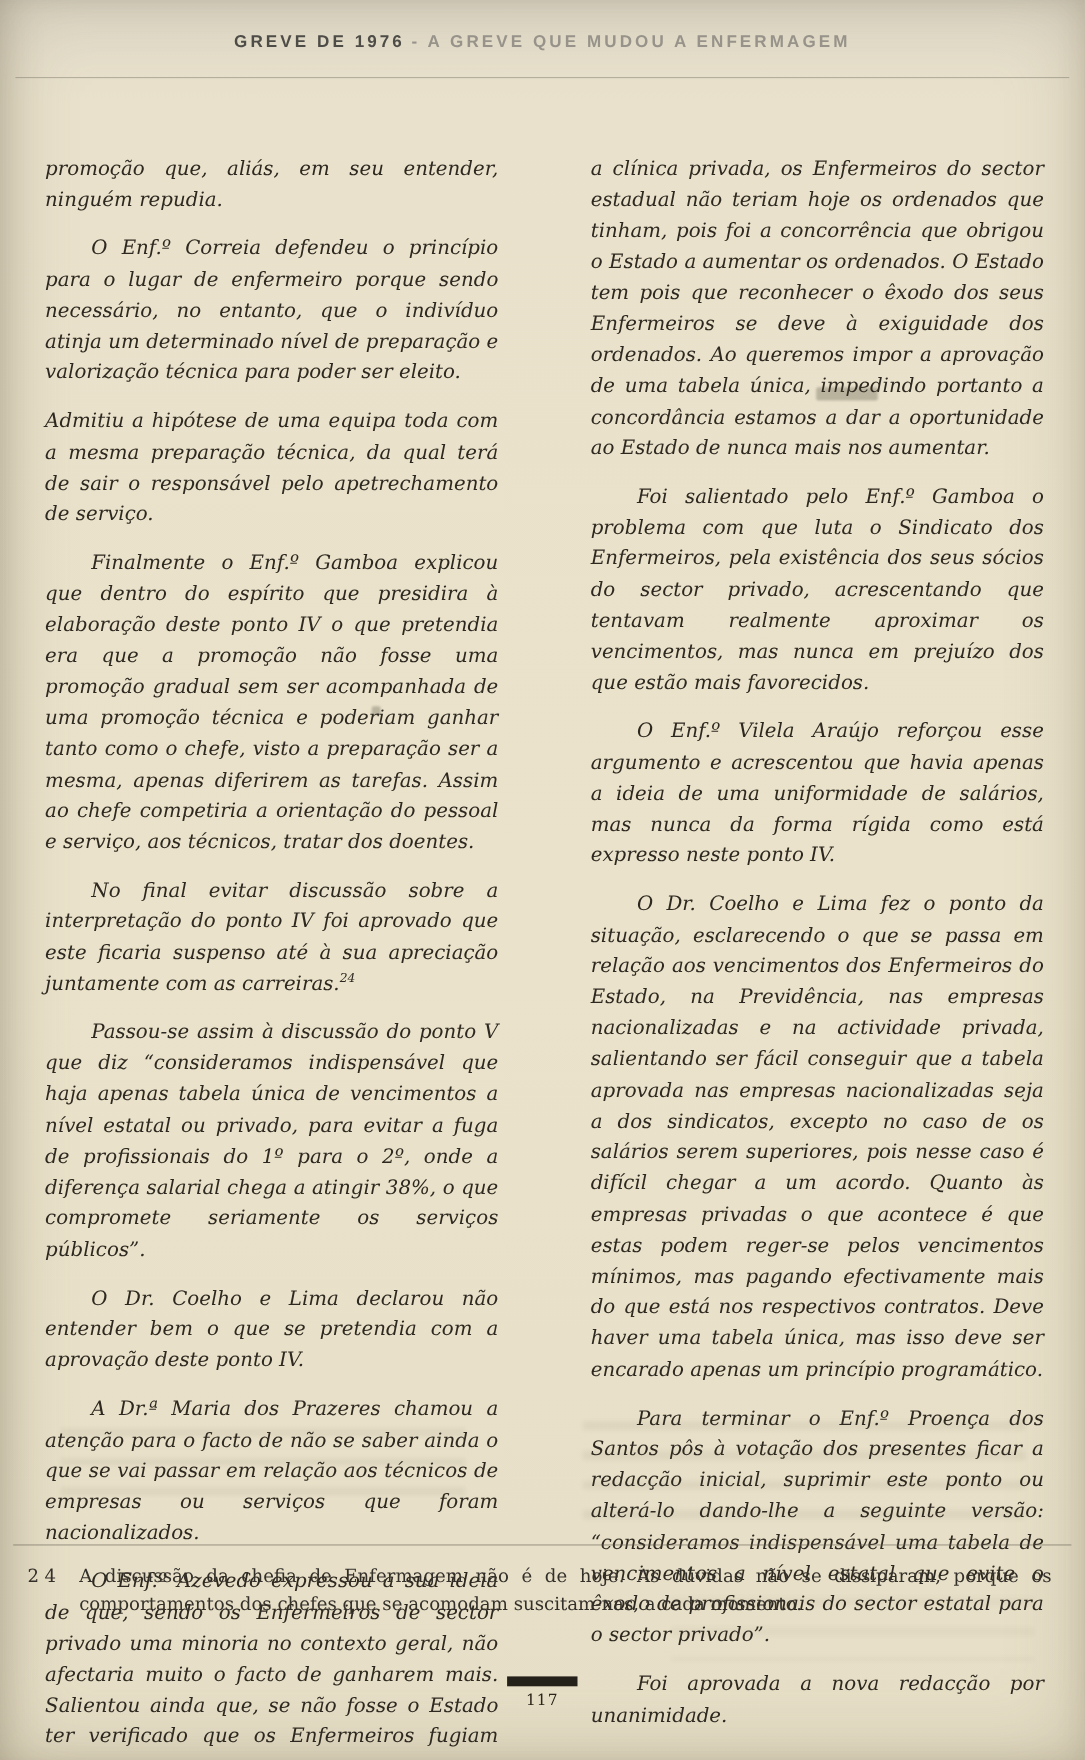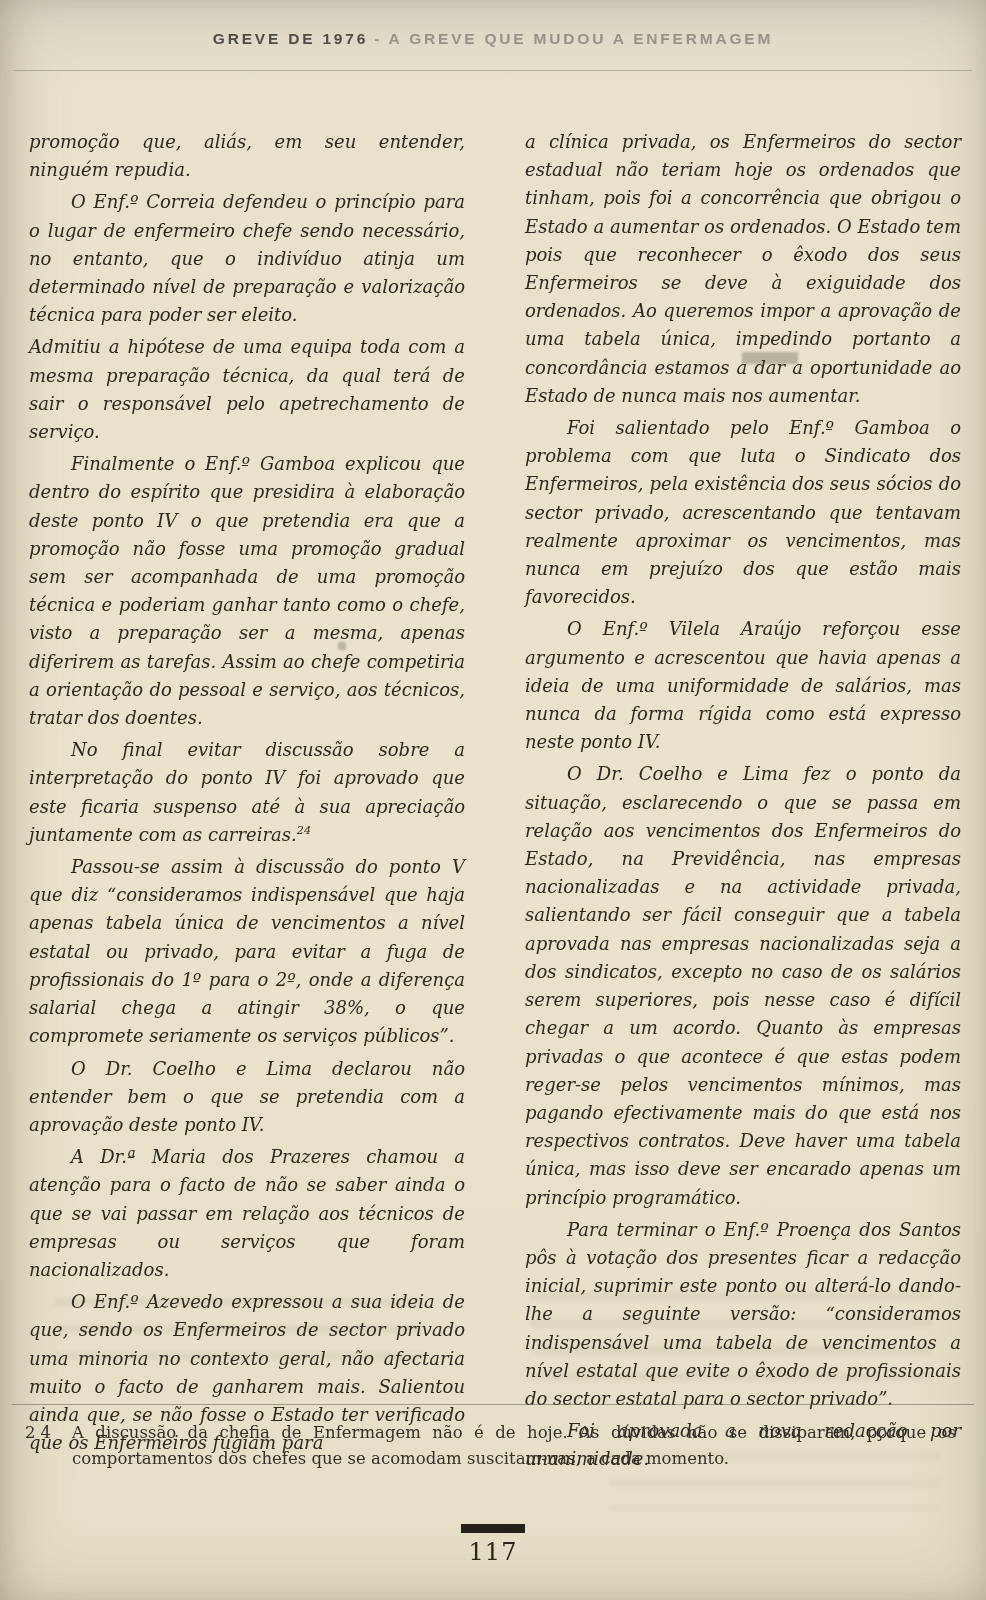--- a/index.html
+++ b/index.html
@@ -36,21 +36,21 @@
     height: 1px; background: rgba(120,115,102,0.45);
   }
 
   
   .columns {
     position: absolute; top: 124px; left: 25px; right: 21px;
     display: flex; gap: 52px;
   }
   .col { flex: 1 1 0; min-width: 0; }
   p.para {
-    margin: 4px;
+    margin: 16px;
     font-style: italic;
     font-size: 18px;
     line-height: 28.2px;
     text-align: justify;
     color: #2e2920;
   }
   p.para.indent { text-indent: 42px; }
   .underlined { text-underline-offset: 3px; }
   sup { font-size: 0.62em; line-height: 0; }
 
@@ -64,21 +64,21 @@
     display: flex;
     font-size: 16.5px; line-height: 26px;
     font-style: normal; color: #33302a;
   }
   .footnote-number { letter-spacing: 5px; margin-right: 16px; flex: 0 0 auto; }
   .footnote-text { flex: 1 1 auto; text-align: justify; }
 
   
   .pagenum-wrap { position: absolute; top: 1524px; left: 0; right: 0; text-align: center; }
   .pagenum-bar { display: block; width: 64px; height: 9px; background: #24211a; margin: 0 auto 5px auto; }
-  .pagenum { font-size: 24px; letter-spacing: 1px; color: #2b2519; }
+  .pagenum { font-size: 14px; letter-spacing: 1px; color: #2b2519; }
 
   
   .ghost {
     position: absolute; pointer-events: none;
     filter: blur(2px); opacity: .45;
     background: repeating-linear-gradient(180deg,
       rgba(72,66,50,0.13) 0 8px, rgba(0,0,0,0) 8px 27px);
   }
   .blot {
     position: absolute; pointer-events: none;
@@ -91,21 +91,21 @@
 <div class="page">
 
   <div class="header">
     <span class="header-strong">GREVE DE 1976</span><span class="header-light">- A GREVE QUE MUDOU A ENFERMAGEM</span>
   </div>
   <div class="header-rule"></div>
 
   <div class="columns">
     <div class="col">
         <p class="para"><span>promoção que, aliás, em seu entender, ninguém repudia.</span></p>
-        <p class="para indent"><span>O Enf.º Correia defendeu o princípio para o lugar de enfermeiro chefe sendo necessário, no entanto, que o indivíduo atinja um determinado nível de preparação e valorização técnica para poder ser eleito.</span></p>
+        <p class="para indent"><span>O Enf.º Correia defendeu o princípio para o lugar de enfermeiro porque sendo necessário, no entanto, que o indivíduo atinja um determinado nível de preparação e valorização técnica para poder ser eleito.</span></p>
         <p class="para"><span>Admitiu a hipótese de uma equipa toda com a mesma preparação técnica, da qual terá de sair o responsável pelo apetrechamento de serviço.</span></p>
         <p class="para indent"><span>Finalmente o Enf.º Gamboa explicou que dentro do espírito que presidira à elaboração deste ponto IV o que pretendia era que a promoção não fosse uma promoção gradual sem ser acompanhada de uma promoção técnica e poderiam ganhar tanto como o chefe, visto a preparação ser a mesma, apenas diferirem as tarefas. Assim ao chefe competiria a orientação do pessoal e serviço, aos técnicos, tratar dos doentes.</span></p>
         <p class="para indent"><span>No final evitar discussão sobre a interpretação do ponto IV foi aprovado que este ficaria suspenso até à sua apreciação juntamente com as carreiras.</span><sup>24</sup></p>
         <p class="para indent"><span>Passou-se assim à discussão do ponto V que diz “consideramos indispensável que haja apenas tabela única de vencimentos a nível estatal ou privado, para evitar a fuga de profissionais do 1º para o 2º, onde a diferença salarial chega a atingir 38%, o que compromete seriamente os serviços públicos”.</span></p>
         <p class="para indent"><span>O Dr. Coelho e Lima declarou não entender bem o que se pretendia com a aprovação deste ponto IV.</span></p>
         <p class="para indent"><span>A Dr.ª Maria dos Prazeres chamou a atenção para o facto de não se saber ainda o que se vai passar em relação aos técnicos de empresas ou serviços que foram nacionalizados.</span></p>
         <p class="para indent"><span>O Enf.º Azevedo expressou a sua ideia de que, sendo os Enfermeiros de sector privado uma minoria no contexto geral, não afectaria muito o facto de ganharem mais. Salientou ainda que, se não fosse o Estado ter verificado que os Enfermeiros fugiam para</span></p>
       </div>
     <div class="col">
         <p class="para"><span>a clínica privada, os Enfermeiros do sector estadual não teriam hoje os ordenados que tinham, pois foi a concorrência que obrigou o Estado a aumentar os ordenados. O Estado tem pois que reconhecer o êxodo dos seus Enfermeiros se deve à exiguidade dos ordenados. Ao queremos impor a aprovação de uma tabela única, impedindo portanto a concordância estamos a dar a oportunidade ao Estado de nunca mais nos aumentar.</span></p>

